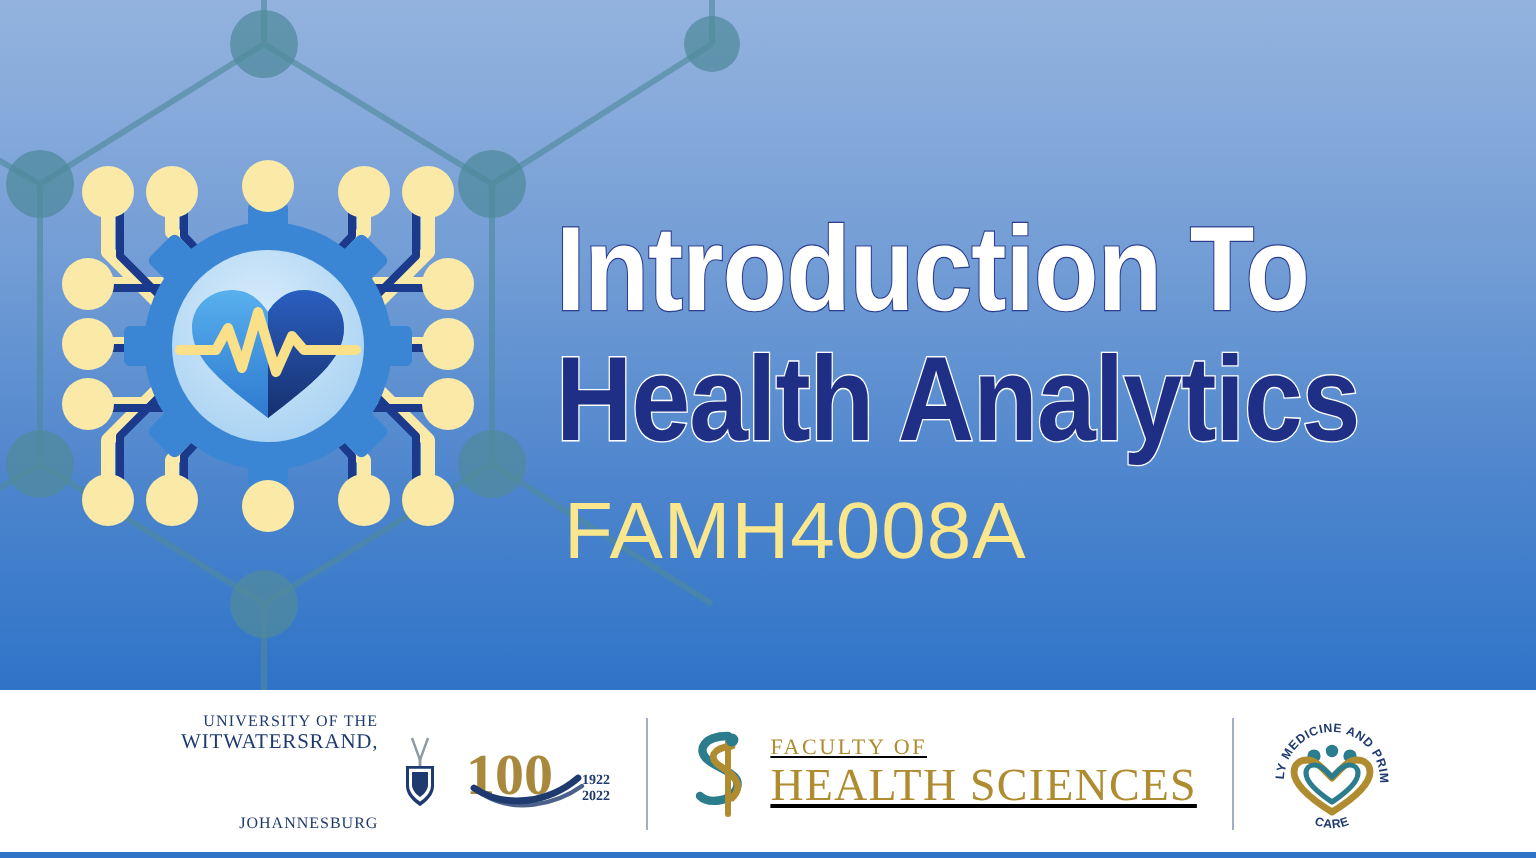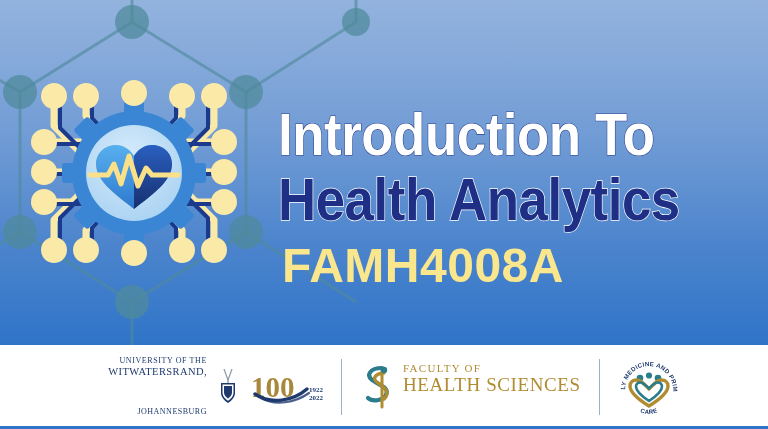--- a/index.html
+++ b/index.html
@@ -76,22 +76,22 @@
     transform: scaleX(0.88);
     transform-origin: left center;
     white-space: nowrap;
     -webkit-text-stroke: 1.4px #ffffff;
     paint-order: stroke fill;
     margin: 2px 0 0 0;
   }
   .subtitle {
     margin: 12px 0 0 4px;
     font-family: "Liberation Sans", sans-serif;
-    font-weight: bold;
-    font-size: 48px;
+    font-weight: normal;
+    font-size: 40px;
     line-height: 44px;
     letter-spacing: 0.5px;
     color: #fae68c;
     white-space: nowrap;
   }
 
   
   .footer {
     position: absolute;
     left: 0;
@@ -137,31 +137,32 @@
   }
   .wits-l1 { font-size: 8px; letter-spacing: 0.6px; }
   .wits-l2 { font-size: 10.5px; letter-spacing: 0.4px; font-weight: normal; margin-left: 20px; }
   .wits-l3 { font-size: 8px; letter-spacing: 0.5px; margin-top: 31px; }
   .wits-shield { width: 22px; height: 40px; }
   .wits-100 { width: 74px; height: 40px; }
 
   
   .fhs-lockup {
     display: flex;
-    align-items: flex-start;
+    align-items: center;
     gap: 7px;
+    text-decoration: underline;
   }
   .fhs-mark { width: 36px; height: 48px; }
   .fhs-words {
     font-family: "Liberation Serif", serif;
     color: #b08c31;
     line-height: 1.05;
   }
   .fhs-l1 { font-size: 11px; letter-spacing: 1.3px; }
-  .fhs-l2 { font-size: 19px; letter-spacing: 0.6px; }
+  .fhs-l2 { font-size: 23px; letter-spacing: 0.6px; }
 
   
   .fmpc-badge { width: 62px; height: 62px; }
 </style>
 </head>
 <body>
 
 <div id="slide">
 
   <div class="banner">

